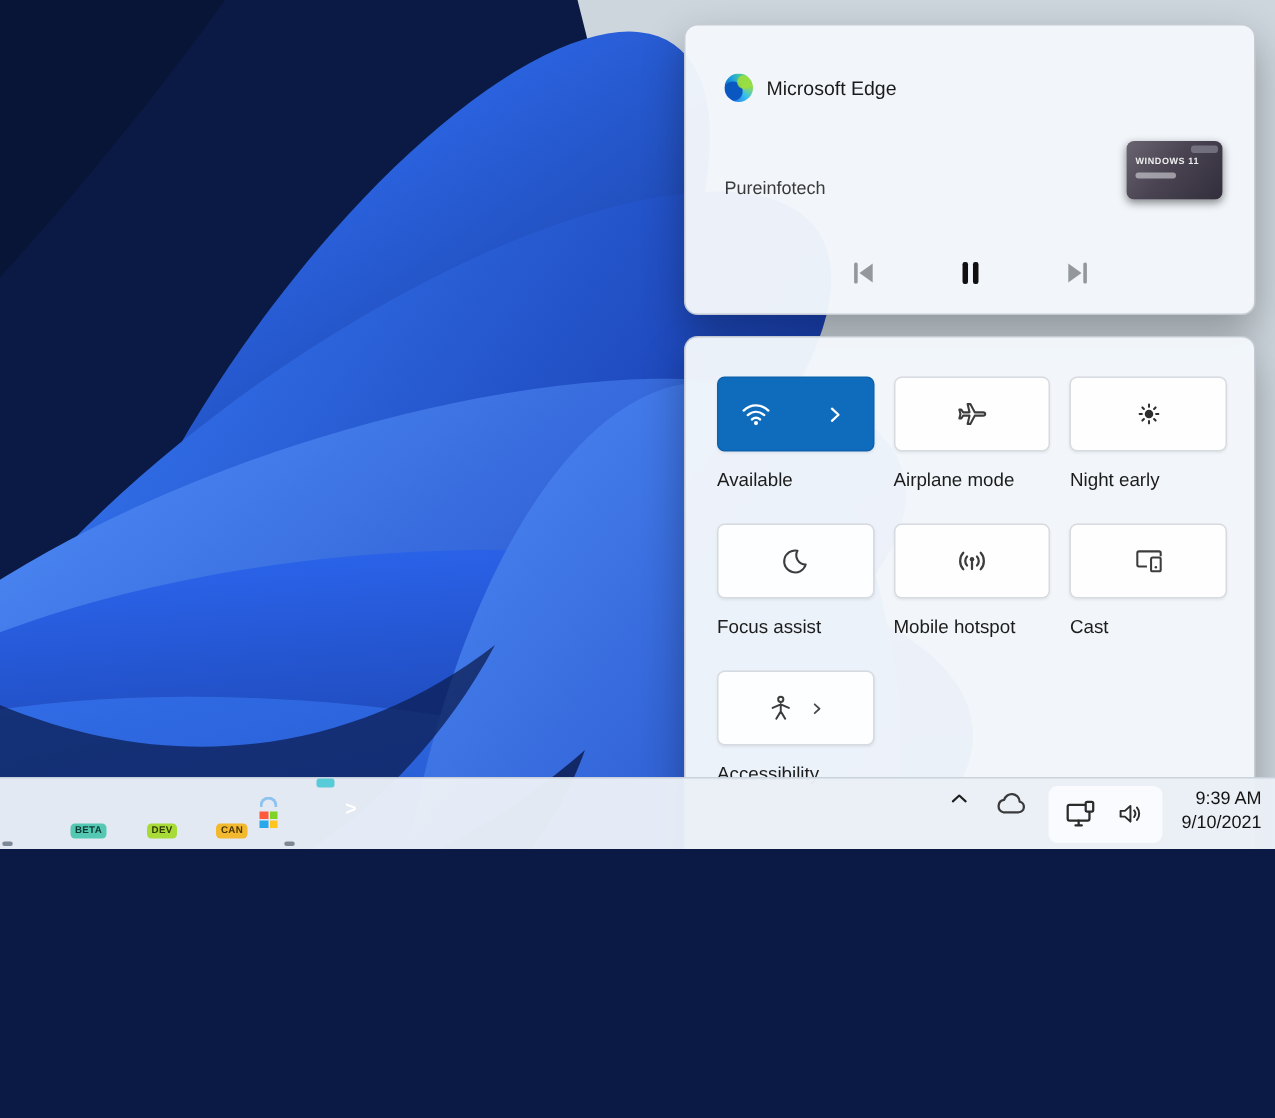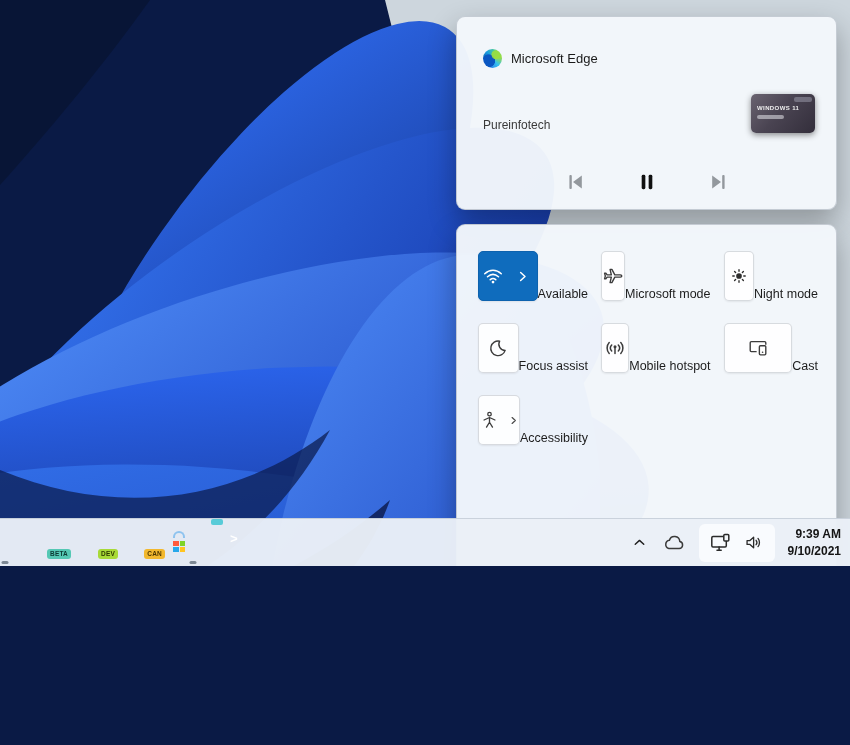--- a/index.html
+++ b/index.html
@@ -38,21 +38,21 @@
       background:rgba(160,160,175,.5); }
   .mc-controls { position:absolute; left:0; right:0; top:152px; display:flex; justify-content:center;
       align-items:center; gap:46px; }
   .mc-btn { width:26px; height:26px; display:flex; align-items:center; justify-content:center;
       background:none; border:none; cursor:pointer; }
 
   
   .qs-panel { top:224px; height:459px; }
   .qs-grid { position:absolute; left:21px; top:26px; width:340px; display:grid;
       grid-template-columns:repeat(3,1fr); column-gap:13px; row-gap:22px; }
-  .qs-cell { display:flex; flex-direction:row; align-items:flex-end; }
+  .qs-cell { display:flex; flex-direction:column; align-items:flex-start; }
   .tile { width:100%; height:50px; background:rgba(255,255,255,0.88);
       border:1px solid rgba(125,135,148,0.30); border-radius:5px;
       box-shadow:0 1px 2px rgba(0,0,0,0.07); display:flex; align-items:center; justify-content:center;
       color:#2b2b2b; cursor:pointer; }
   .tile.active { background:#0f6cbd; border-color:#0d62ae; color:#fff; }
   .tile.split { justify-content:stretch; padding:0; }
   .tile .zone { flex:1; display:flex; align-items:center; justify-content:center; align-self:stretch; }
   .tile .tdiv { width:1px; margin:7px 0; background:rgba(255,255,255,0.45); }
   .tile-label { margin-top:12px; font-size:12.5px; color:#1c1c1c; white-space:nowrap; }
   .acc-wrap { display:flex; align-items:center; gap:8px; }
@@ -98,21 +98,21 @@
       width:12px; height:7px; border:2px solid #8ec3ef; border-bottom:none; border-radius:6px 6px 0 0; }
   .tb-store .tiles { position:absolute; left:50%; top:12px; transform:translateX(-50%);
       width:12px; height:11px; display:grid; grid-template-columns:1fr 1fr; gap:1px; }
   .tb-store .tiles i { display:block; }
   .tb-term { position:relative; width:28px; height:28px; border-radius:5px; background:#31343a;
       box-shadow:inset 0 1px 0 rgba(255,255,255,.12); }
   .tb-term .prompt { position:absolute; left:4px; top:3px; color:#fff; font-family:"Liberation Mono",monospace;
       font-size:13px; font-weight:bold; }
   .tb-term .bar { position:absolute; right:3px; bottom:4px; width:12px; height:6px; border-radius:2px;
       background:#58cbd8; }
-  .tb-tray { margin-left:auto; display:flex; align-items:center; padding-right:9px;font-weight:bold; }
+  .tb-tray { margin-left:auto; display:flex; align-items:flex-start; padding-right:9px; }
   .tray-group { display:flex; align-items:center; gap:11px; background:rgba(252,254,255,0.8);
       border-radius:6px; padding:7px 10px; margin-left:13px; cursor:pointer; }
   .tray-clock { margin-left:13px; text-align:right; font-size:12px; color:#141414; line-height:1.35;
       cursor:default; }
 
   svg.ic { display:block; }
 </style>
 </head>
 <body>
 
@@ -205,31 +205,31 @@
         </button>
         <span class="tile-label">Available</span>
       </div>
 
       <div class="qs-cell">
         <button class="tile js-tile">
           <svg class="ic" width="22" height="22" viewBox="0 0 24 24" fill="none" stroke="#3c3c3c" stroke-width="1.5" stroke-linejoin="round" stroke-linecap="round">
             <path d="M20 10.8 H14 L10.8 4.8 H8.8 L10.2 10.8 H5.6 L4.2 8.8 H2.8 L3.6 12 L2.8 15.2 H4.2 L5.6 13.2 H10.2 L8.8 19.2 H10.8 L14 13.2 H20 C21 13.2 21.6 12.6 21.6 12 C21.6 11.4 21 10.8 20 10.8 Z"></path>
           </svg>
         </button>
-        <span class="tile-label">Microsoft mode</span>
+        <span class="tile-label">Airplane mode</span>
       </div>
 
       <div class="qs-cell">
         <button class="tile js-tile">
           <svg class="ic" width="22" height="22" viewBox="0 0 24 24" fill="none" stroke="#2e2e2e" stroke-width="1.5" stroke-linecap="round">
             <circle cx="12" cy="12" r="3.1" fill="#2e2e2e" stroke="none"></circle>
             <path d="M12 5.2 V6.8 M12 17.2 V18.8 M5.2 12 H6.8 M17.2 12 H18.8 M7.2 7.2 L8.3 8.3 M15.7 15.7 L16.8 16.8 M16.8 7.2 L15.7 8.3 M8.3 15.7 L7.2 16.8"></path>
           </svg>
         </button>
-        <span class="tile-label">Night mode</span>
+        <span class="tile-label">Night early</span>
       </div>
 
       <div class="qs-cell">
         <button class="tile js-tile">
           <svg class="ic" width="22" height="22" viewBox="0 0 24 24" fill="none" stroke="#3c3c3c" stroke-width="1.5" stroke-linejoin="round">
             <path d="M13.8 4.5 A8 8 0 1 0 19.8 14.6 A6.8 6.8 0 0 1 13.8 4.5 Z"></path>
           </svg>
         </button>
         <span class="tile-label">Focus assist</span>
       </div>

